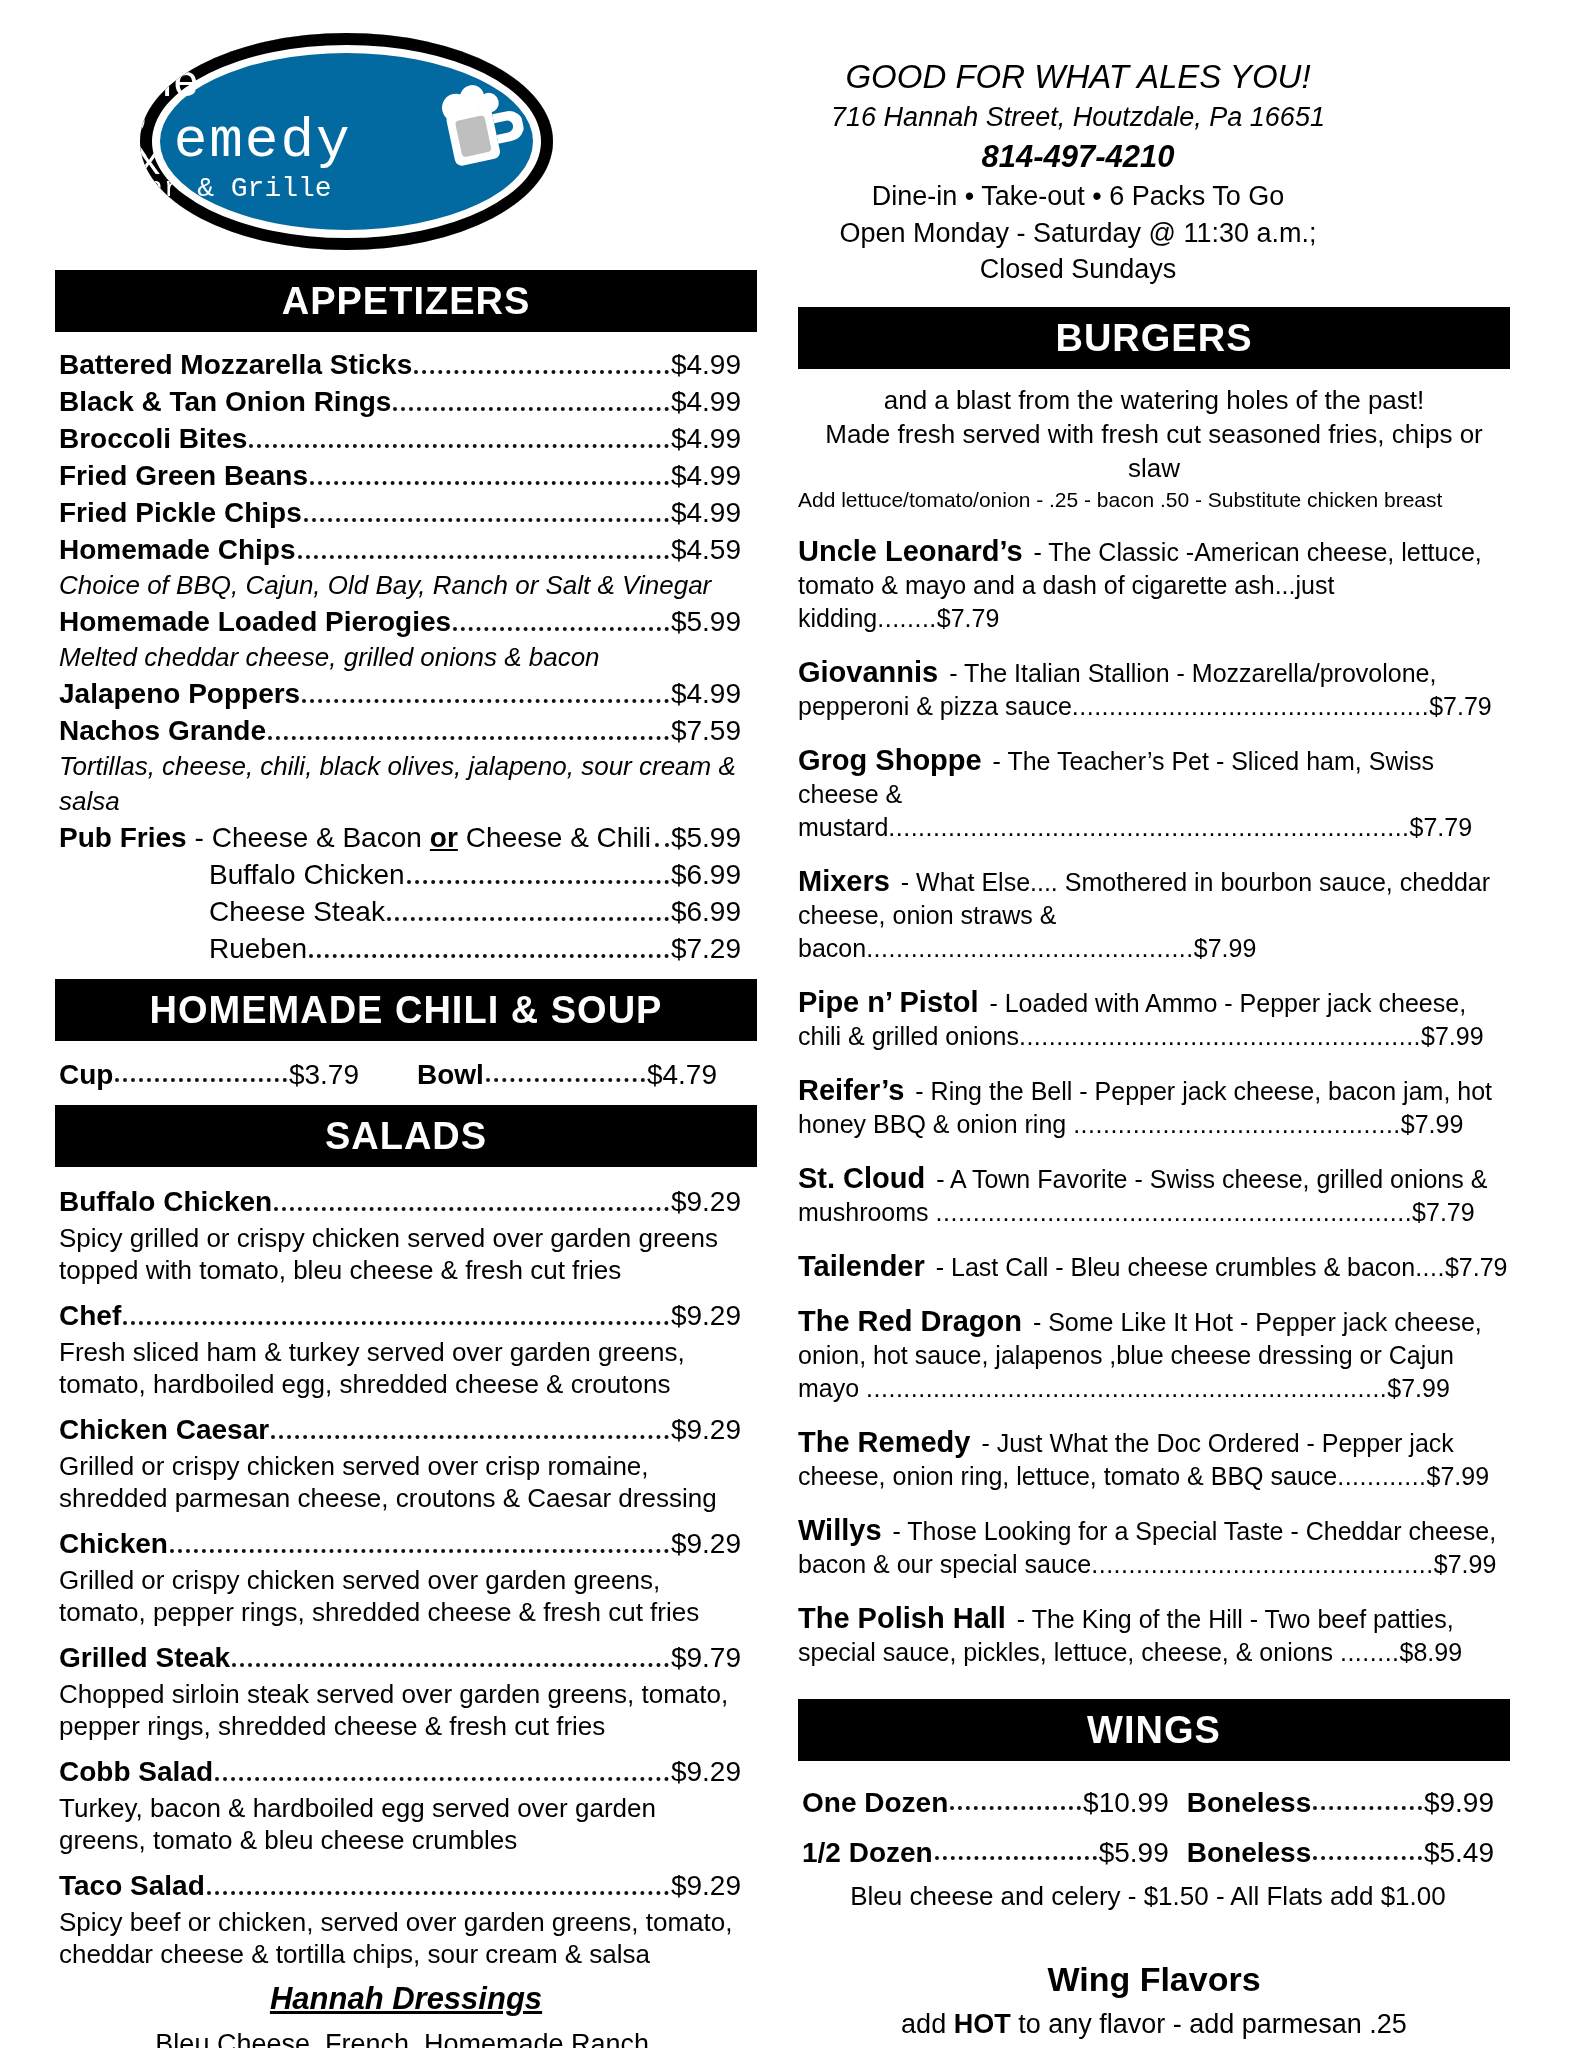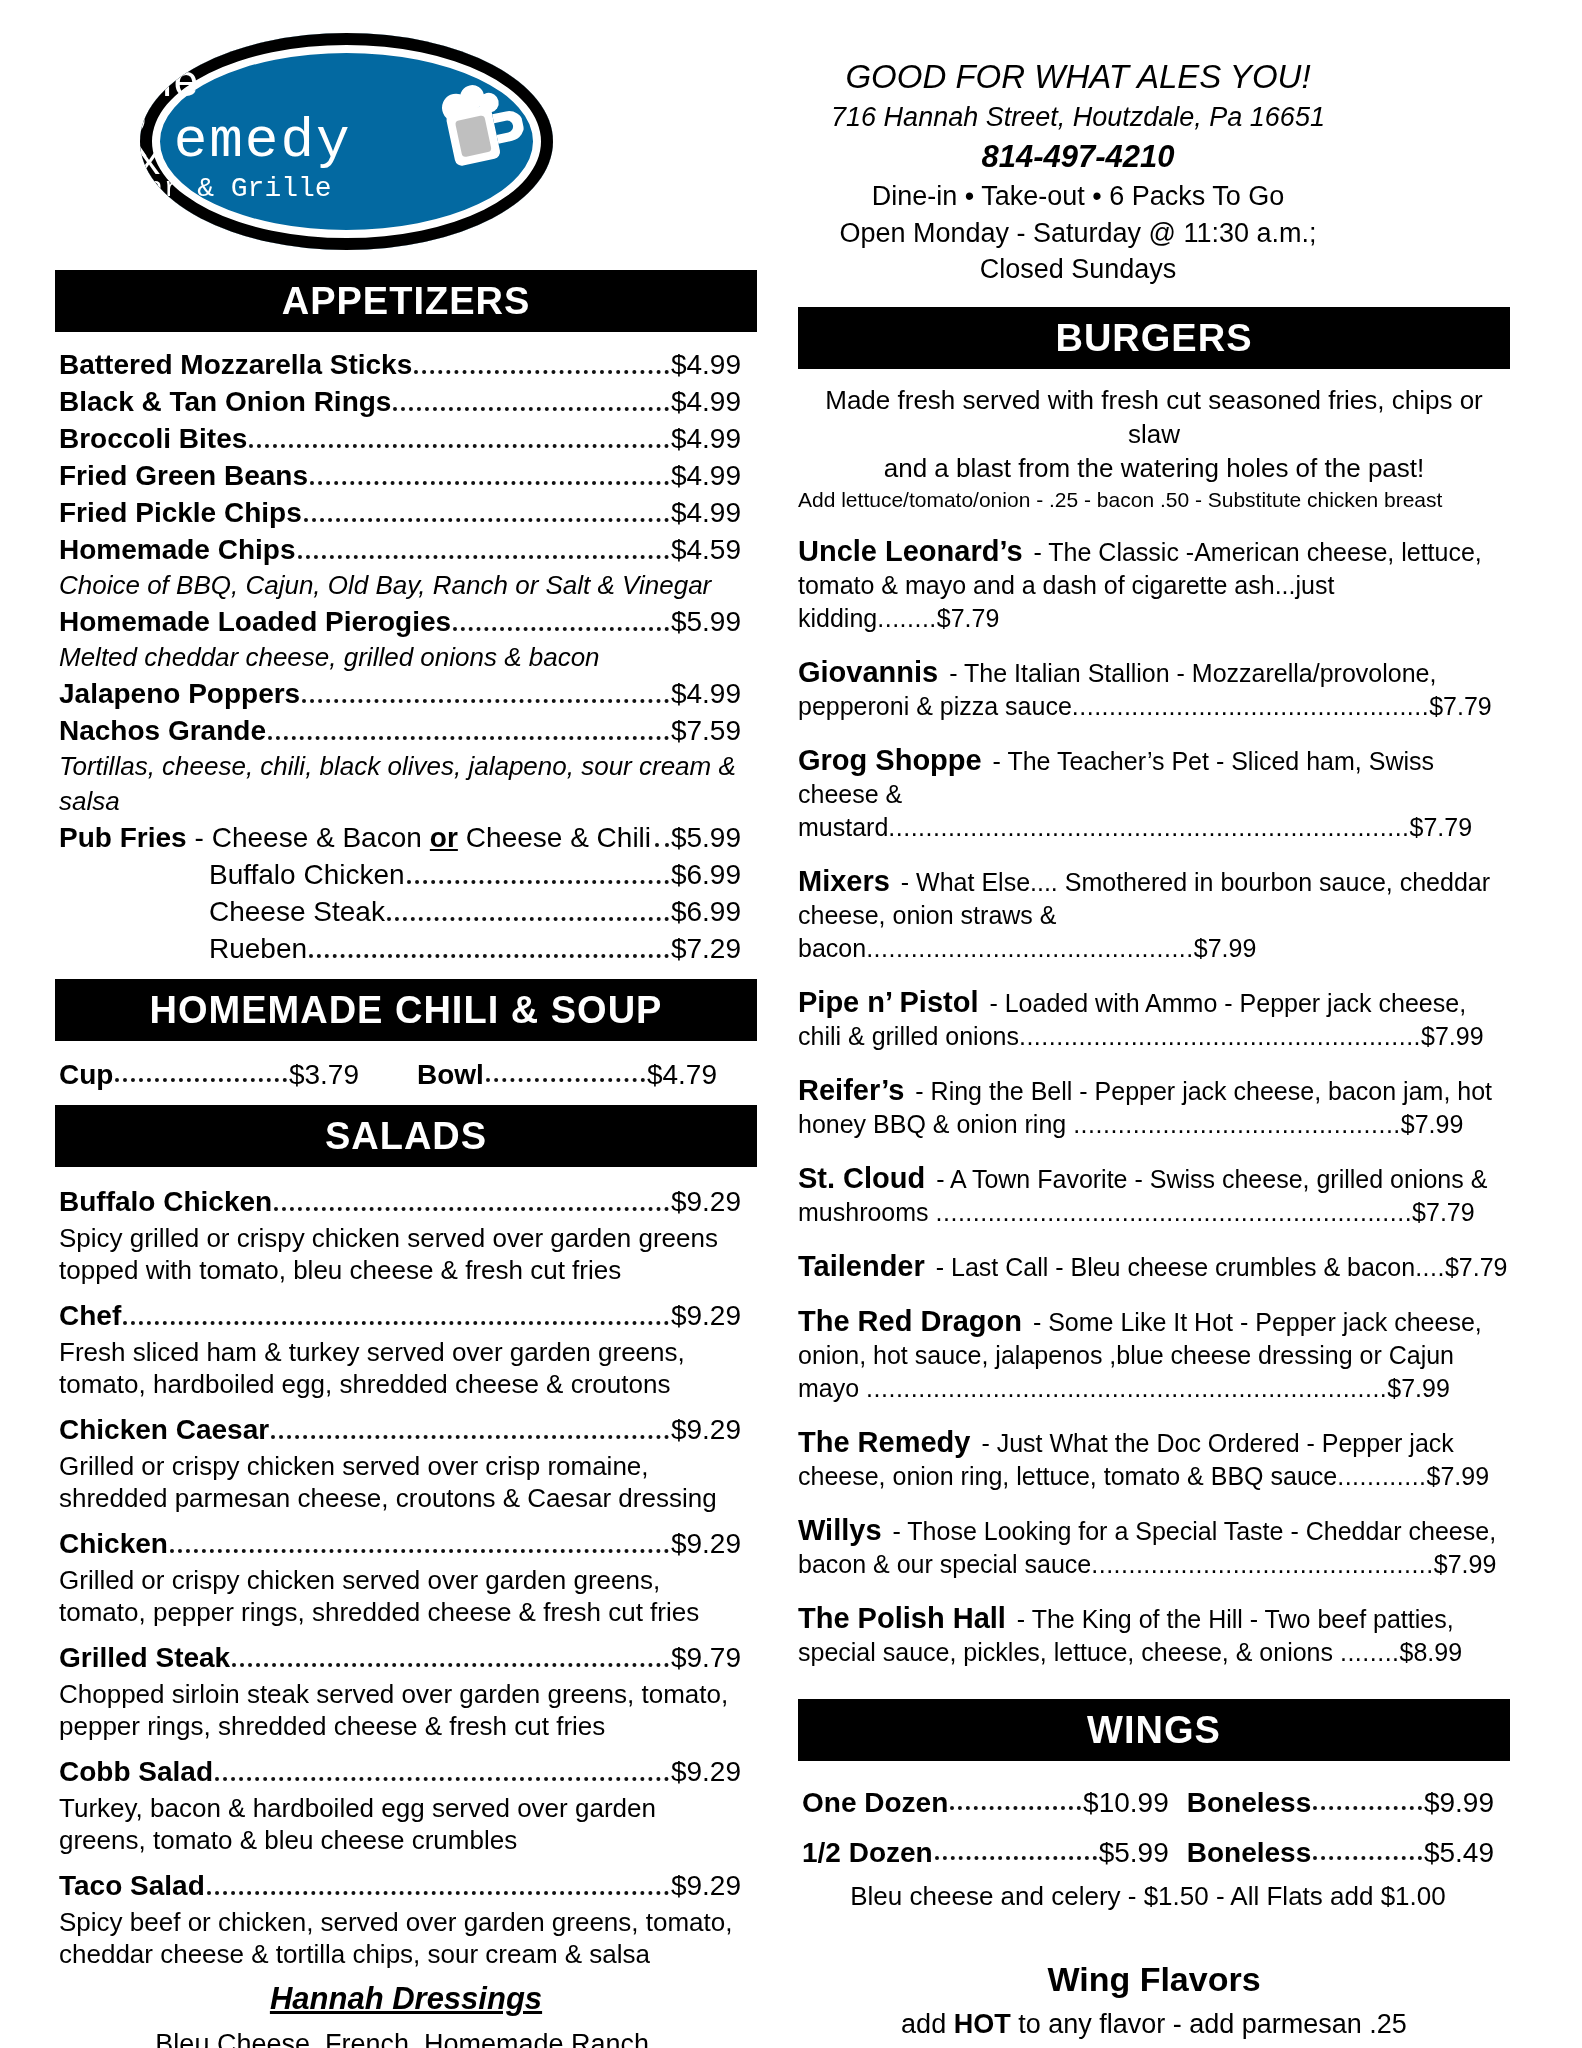--- a/index.html
+++ b/index.html
@@ -288,22 +288,22 @@
     <div class="tagline">GOOD FOR WHAT ALES YOU!</div>
     <div class="address">716 Hannah Street, Houtzdale, Pa 16651</div>
     <div class="phone">814-497-4210</div>
     <div class="service">Dine-in  •  Take-out  • 6 Packs To Go</div>
     <div class="hours">Open Monday - Saturday @ 11:30 a.m.; Closed Sundays</div>
   </div>
 
   <div class="bar bar-first">BURGERS</div>
 
   <div class="b-intro">
+    <div>and a blast from the watering holes of the past!</div>
     <div>Made fresh served with fresh cut seasoned fries, chips or slaw</div>
-    <div>and a blast from the watering holes of the past!</div>
   </div>
   <div class="b-fine">Add lettuce/tomato/onion - .25 - bacon .50 -  Substitute chicken breast</div>
 
   <div class="burger-list">
     <p class="burger"><span class="b-name">Uncle Leonard’s</span><span class="b-desc"> - The Classic -American cheese, lettuce, tomato &amp; mayo and a dash of cigarette ash...just kidding</span><span class="b-dots">........</span><span class="b-price">$7.79</span></p>
     <p class="burger"><span class="b-name">Giovannis</span><span class="b-desc"> - The Italian Stallion - Mozzarella/provolone, pepperoni &amp; pizza sauce</span><span class="b-dots">................................................</span><span class="b-price">$7.79</span></p>
     <p class="burger"><span class="b-name">Grog Shoppe</span><span class="b-desc"> - The Teacher’s Pet - Sliced ham, Swiss cheese &amp; mustard</span><span class="b-dots">......................................................................</span><span class="b-price">$7.79</span></p>
     <p class="burger"><span class="b-name">Mixers</span><span class="b-desc"> - What Else.... Smothered in bourbon sauce, cheddar cheese, onion straws &amp; bacon</span><span class="b-dots">............................................</span><span class="b-price">$7.99</span></p>
     <p class="burger"><span class="b-name">Pipe n’ Pistol</span><span class="b-desc"> - Loaded with Ammo - Pepper jack cheese, chili &amp; grilled onions</span><span class="b-dots">......................................................</span><span class="b-price">$7.99</span></p>
     <p class="burger"><span class="b-name">Reifer’s</span><span class="b-desc">  - Ring the Bell - Pepper jack cheese, bacon jam, hot honey BBQ &amp; onion ring </span><span class="b-dots">............................................</span><span class="b-price">$7.99</span></p>

